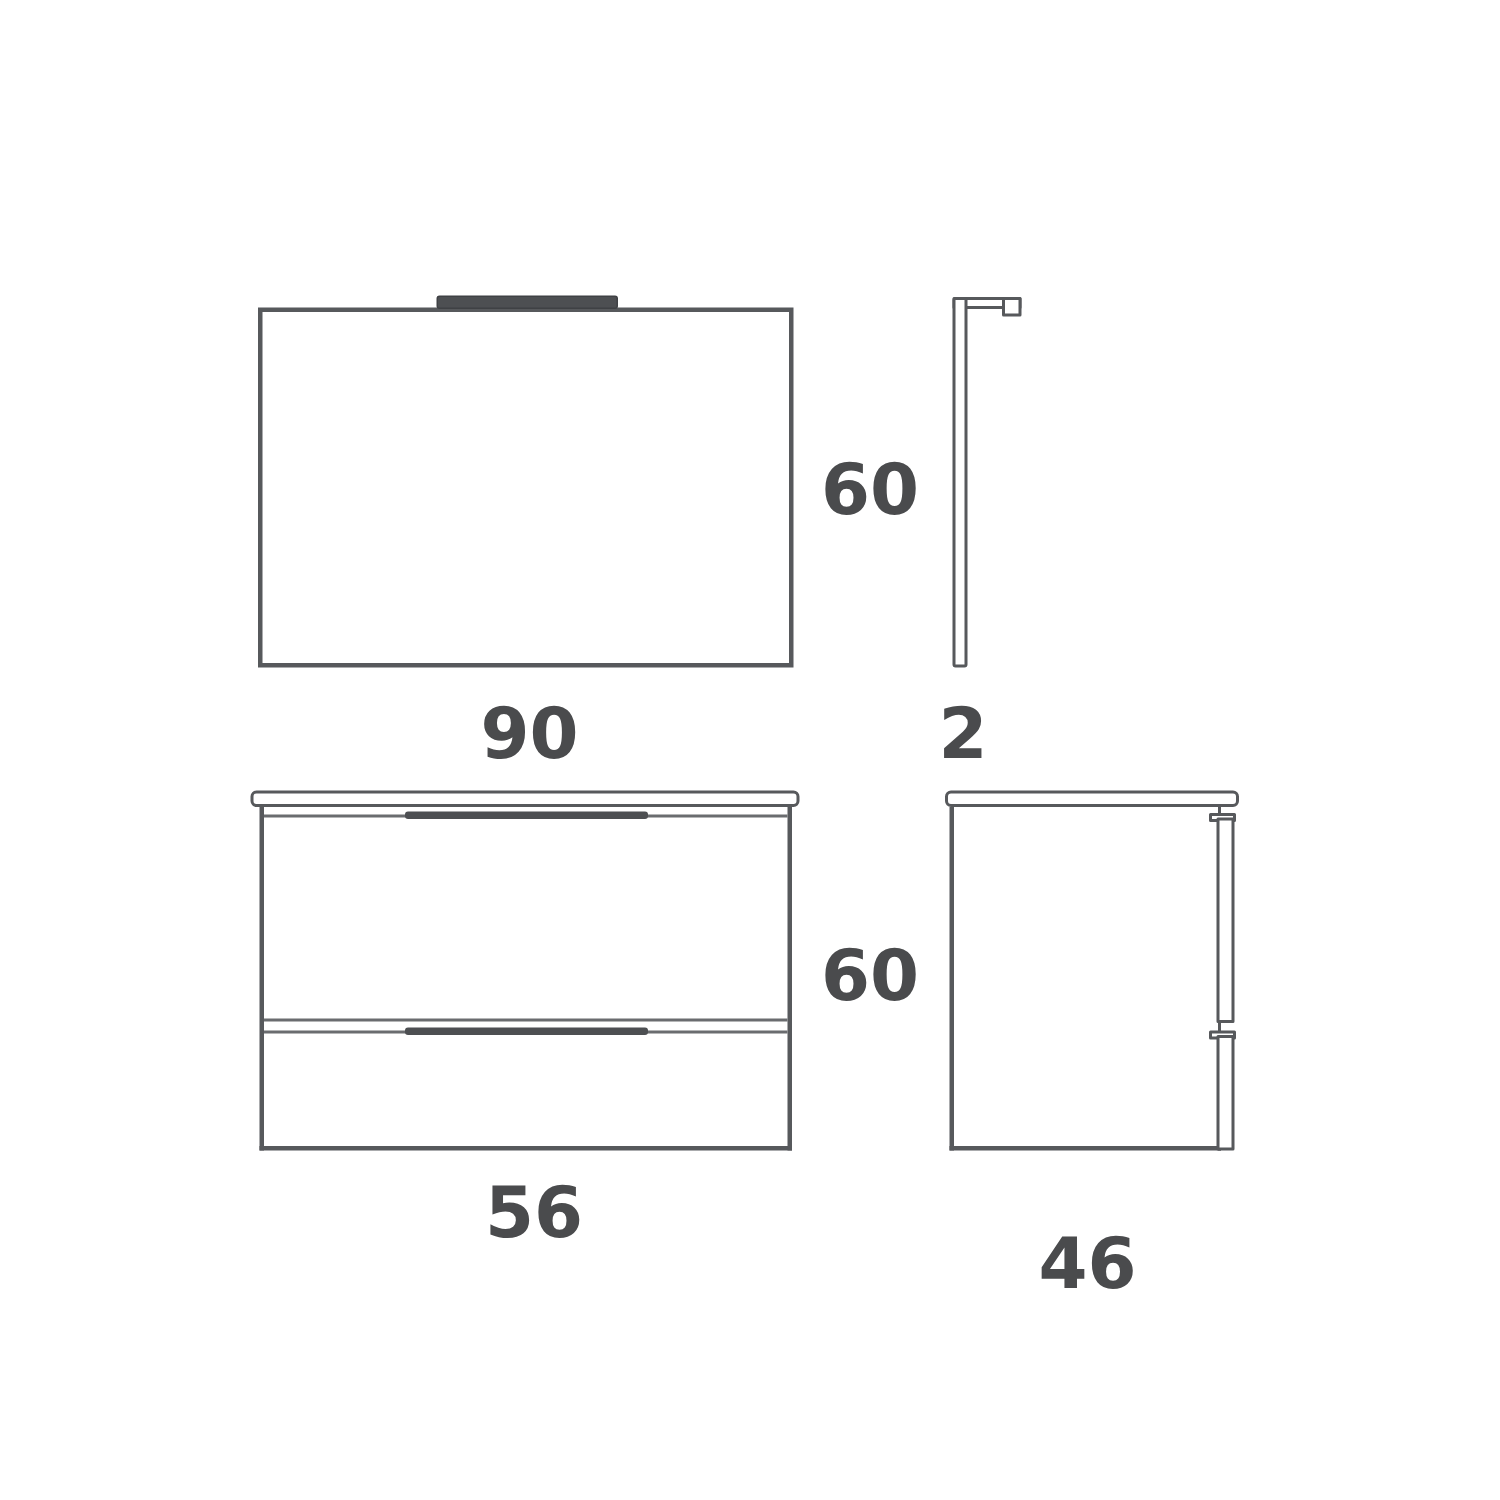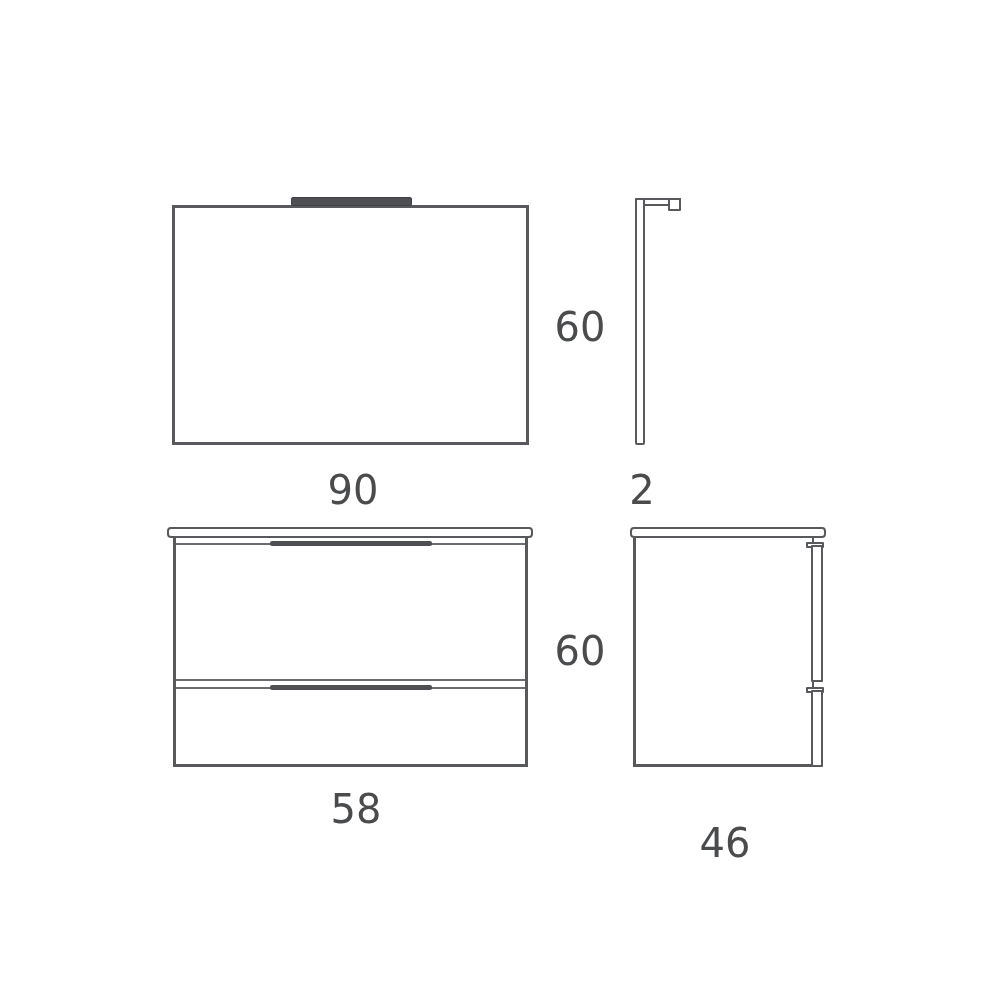--- a/index.html
+++ b/index.html
@@ -143,22 +143,22 @@
     left: 811px; top: 690px;
     width: 12px; height: 77px;
     border: 2px solid #57595c;
     background: #ffffff;
     border-radius: 1px;
   }
 
   
   .dim {
     transform: translate(-50%, -50%);
-    font-weight: 400;
-    font-size: 40px;
+    font-weight: 700;
+    font-size: 47px;
     letter-spacing: 0px;
     color: #4a4b4d;
     white-space: nowrap;
     line-height: 1;
   }
   .dim-mirror-width  { left: 353px; top: 490px; }
   .dim-mirror-height { left: 580px; top: 327px; }
   .dim-mirror-depth  { left: 642px; top: 490px; }
   .dim-vanity-width  { left: 356px; top: 809px; }
   .dim-vanity-height { left: 580px; top: 651px; }
@@ -191,19 +191,19 @@
   <div class="shape strip-top"></div>
   <div class="shape strip-cap-bottom"></div>
   <div class="shape strip-bottom"></div>
 
   <div class="dim dim-mirror-width">90</div>
 
   <div class="dim dim-mirror-height">60</div>
 
   <div class="dim dim-mirror-depth">2</div>
 
-  <div class="dim dim-vanity-width">58</div>
+  <div class="dim dim-vanity-width">56</div>
 
   <div class="dim dim-vanity-height">60</div>
 
   <div class="dim dim-vanity-depth">46</div>
 
 </div>
 
 </body></html>

